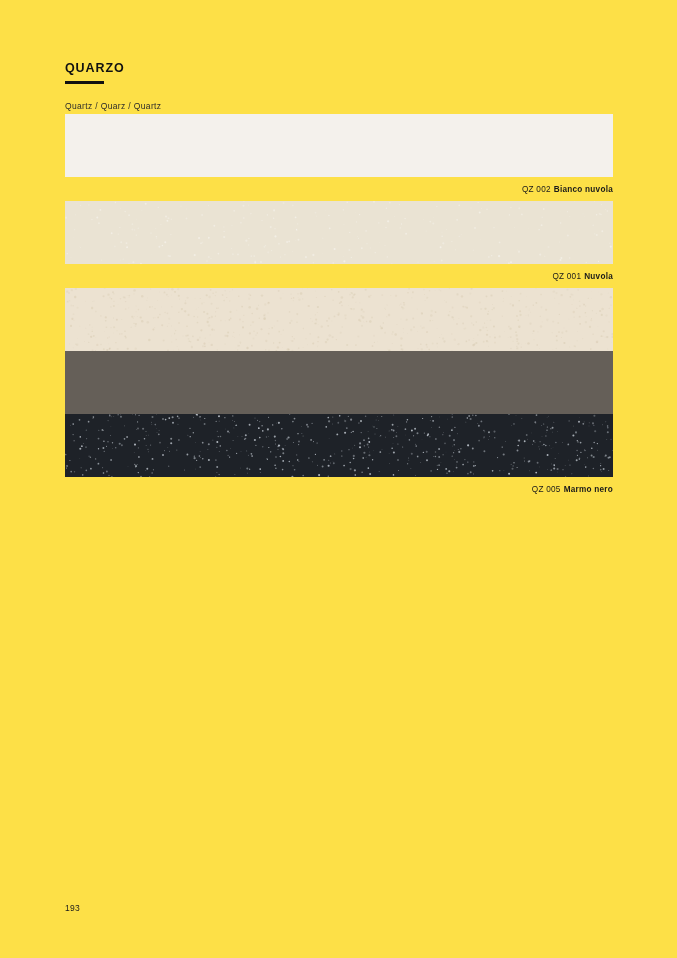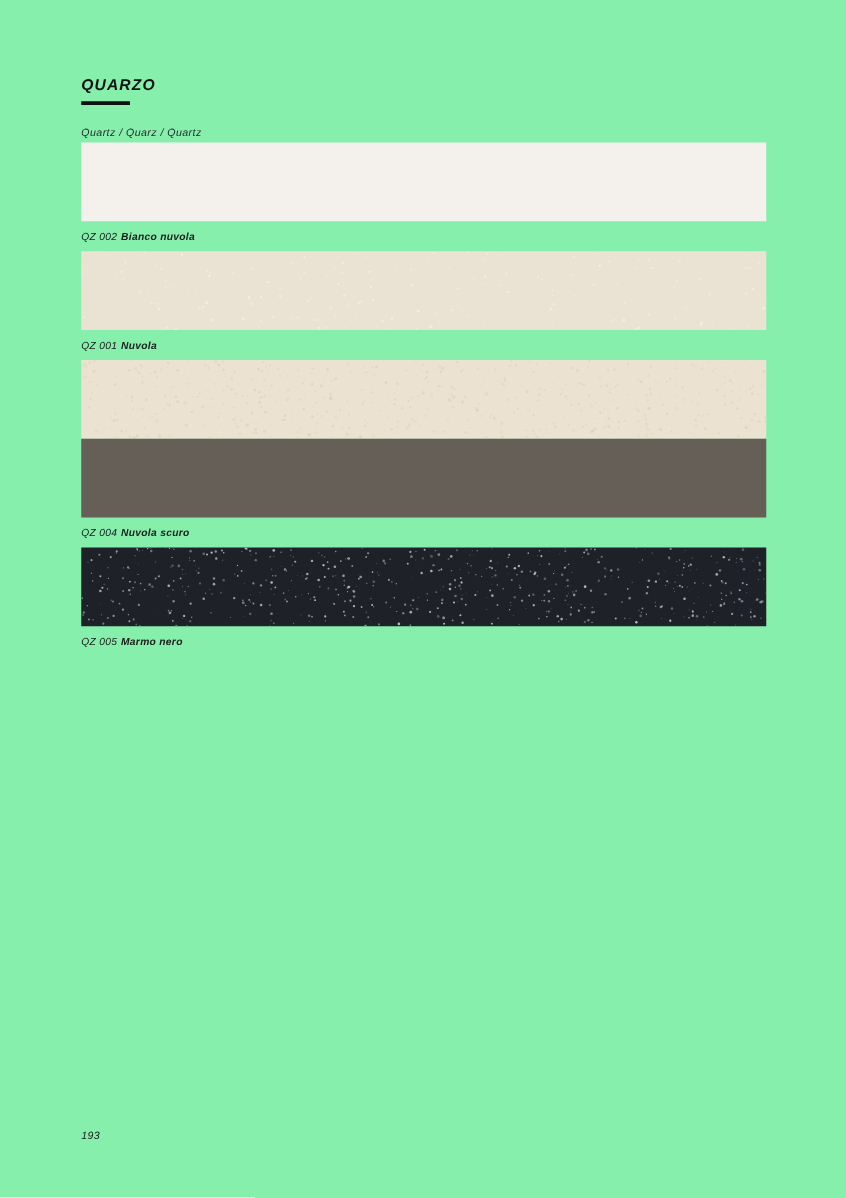--- a/index.html
+++ b/index.html
@@ -12,22 +12,21 @@
     height: 958px;
     position: relative;
     font-family: "Liberation Sans", sans-serif;
     color: #1a1a1a;
     overflow: hidden;
   }
 
   .page {
     position: absolute;
     inset: 0;
-    background: #86efac;
-    font-style: italic;
+    background: #fde047;
   }
 
   
   .header {
     position: absolute;
     left: 65px;
     top: 62px;
     width: 400px;
   }
   .page-title {
@@ -69,21 +68,21 @@
     height: 63px;
     position: relative;
     overflow: hidden;
   }
   .swatch-tile .grain {
     position: absolute;
     inset: 0;
     pointer-events: none;
   }
   .swatch-caption {
-    text-align: left;
+    text-align: right;
     font-size: 8.2px;
     letter-spacing: 0.25px;
     color: #1a1a1a;
     padding-top: 7.5px;
     padding-bottom: 7.5px;
     line-height: 1.1;
     white-space: nowrap;
   }
   .swatch-caption .code {
     font-weight: 400;
@@ -1088,21 +1087,20 @@
             <circle cx="415.3" cy="42.2" r="1.12" fill="#d8cbb2" opacity="0.48"></circle>
             <circle cx="331.0" cy="7.8" r="1.15" fill="#d8cbb2" opacity="0.29"></circle>
             <circle cx="94.9" cy="26.5" r="0.68" fill="#d8cbb2" opacity="0.44"></circle>
             <circle cx="144.1" cy="54.4" r="0.26" fill="#d8cbb2" opacity="0.35"></circle>
             <circle cx="476.1" cy="6.5" r="0.69" fill="#d8cbb2" opacity="0.44"></circle>
           </svg>
         </div>
       </div>
       <div class="swatch-row">
         <div class="swatch-tile" style="background: rgb(101, 95, 88);"></div>
-        <div class="swatch-caption"><span class="code">QZ 004</span><span class="name">Nuvola scuro</span></div>
       </div>
       <div class="swatch-row">
         <div class="swatch-tile" style="background: rgb(30, 34, 40);">
           <svg class="grain" viewBox="0 0 548 63" preserveAspectRatio="none" width="100%" height="100%">
             <circle cx="33.4" cy="49.7" r="0.90" fill="#cfd6de" opacity="0.64"></circle>
             <circle cx="14.5" cy="5.8" r="0.87" fill="#cfd6de" opacity="0.56"></circle>
             <circle cx="9.1" cy="26.7" r="0.55" fill="#cfd6de" opacity="0.71"></circle>
             <circle cx="214.5" cy="31.4" r="0.76" fill="#cfd6de" opacity="0.44"></circle>
             <circle cx="78.1" cy="14.7" r="1.07" fill="#cfd6de" opacity="0.41"></circle>
             <circle cx="111.8" cy="36.1" r="0.63" fill="#cfd6de" opacity="0.37"></circle>

